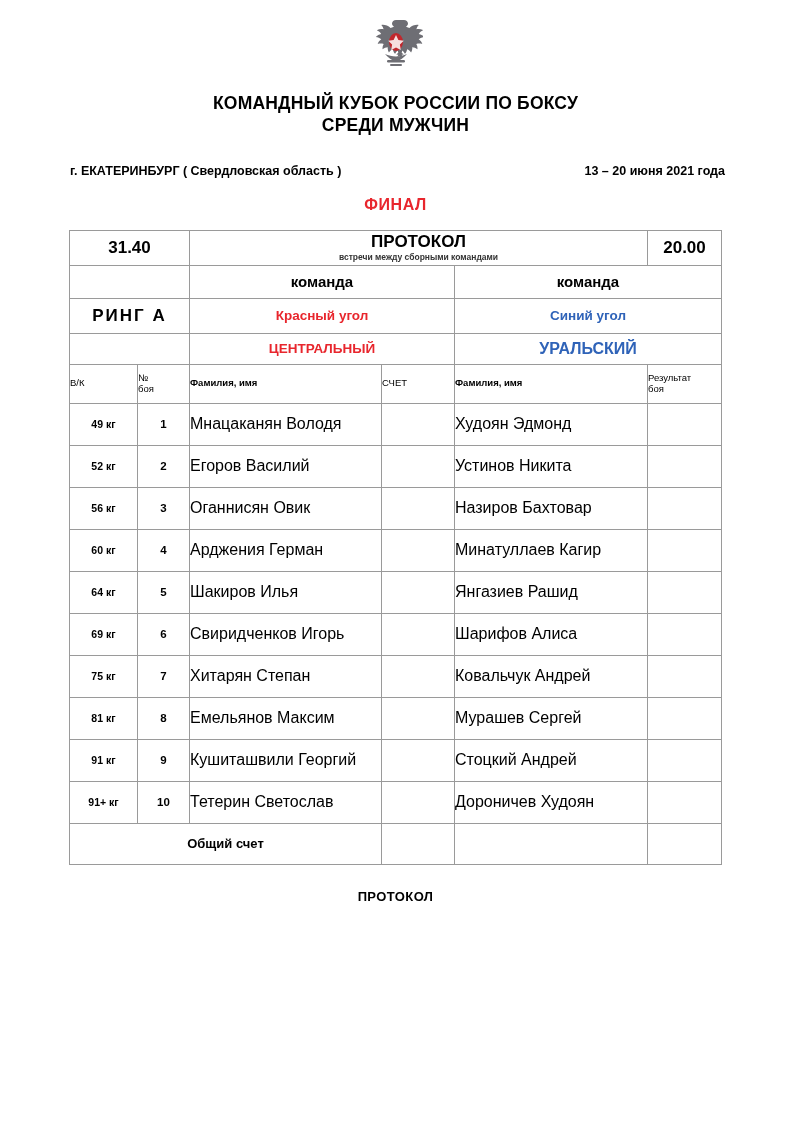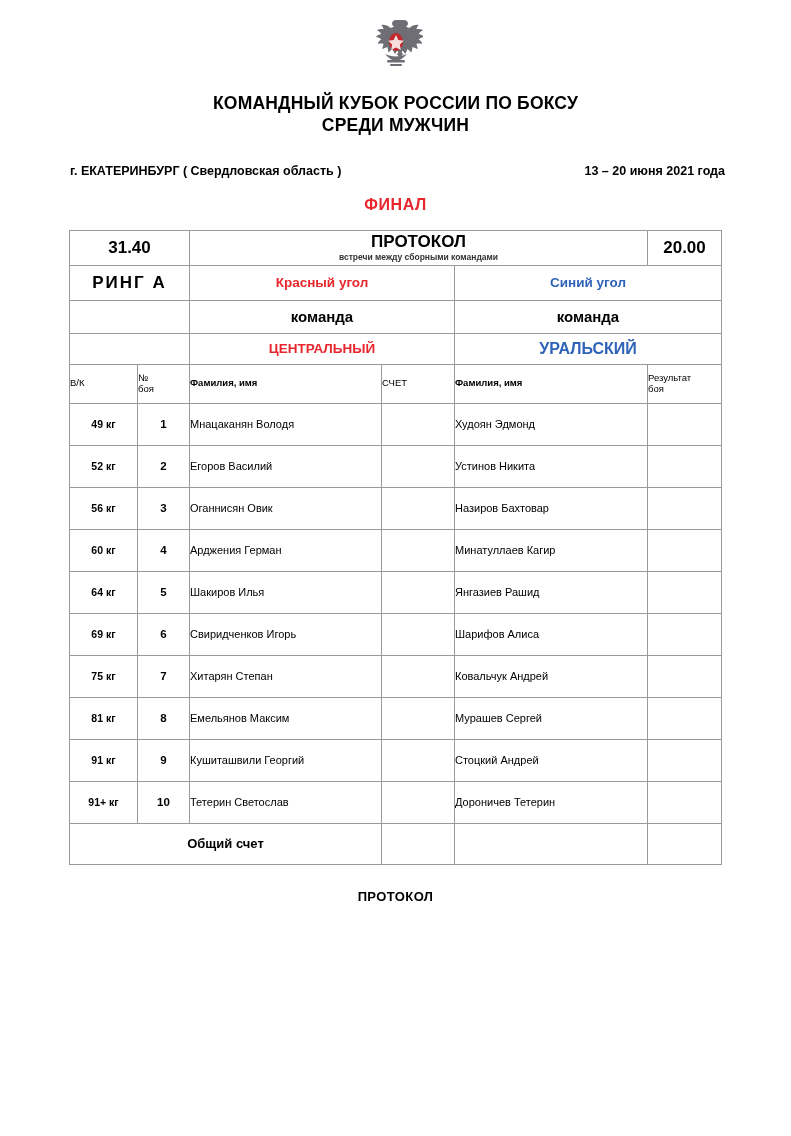--- a/index.html
+++ b/index.html
@@ -168,21 +168,21 @@
     height: 41px;
   }
   .c-num {
     text-align: center;
     font-size: 11.5px;
     font-weight: bold;
   }
   .c-fighter {
     text-align: left;
     padding-left: 10px;
-    font-size: 11px;
+    font-size: 16px;
   }
   .c-score { }
   .c-result { }
 
   .total-label {
     text-align: center;
     font-size: 13px;
     font-weight: bold;
     height: 40px;
   }
@@ -243,29 +243,29 @@
       <tr>
         <td class="r-date" colspan="2">31.40</td>
         <td class="r-protocol" colspan="3">
           <div class="big">ПРОТОКОЛ</div>
           <div class="small">встречи между сборными командами</div>
         </td>
         <td class="r-time">20.00</td>
       </tr>
 
       <tr>
+        <td colspan="2">&nbsp;</td>
+        <td class="r-team" colspan="2">команда</td>
+        <td class="r-team" colspan="2">команда</td>
+      </tr>
+
+      <tr>
         <td class="r-ring" colspan="2">РИНГ  А</td>
         <td class="corner-red" colspan="2">Красный угол</td>
         <td class="corner-blue" colspan="2">Синий угол</td>
-      </tr>
-
-      <tr>
-        <td colspan="2">&nbsp;</td>
-        <td class="r-team" colspan="2">команда</td>
-        <td class="r-team" colspan="2">команда</td>
       </tr>
 
       <tr>
         <td colspan="2">&nbsp;</td>
         <td class="team-red" colspan="2">ЦЕНТРАЛЬНЫЙ</td>
         <td class="team-blue" colspan="2">УРАЛЬСКИЙ</td>
       </tr>
 
       <tr>
         <td class="hdr">В/К</td>
@@ -352,21 +352,21 @@
         <td class="c-fighter">Кушиташвили Георгий</td>
         <td class="c-score">&nbsp;</td>
         <td class="c-fighter">Стоцкий Андрей</td>
         <td class="c-result">&nbsp;</td>
       </tr>
       <tr>
         <td class="c-weight">91+ кг</td>
         <td class="c-num">10</td>
         <td class="c-fighter">Тетерин Светослав</td>
         <td class="c-score">&nbsp;</td>
-        <td class="c-fighter">Дороничев Тетерин</td>
+        <td class="c-fighter">Дороничев Худоян</td>
         <td class="c-result">&nbsp;</td>
       </tr>
 
       <tr>
         <td class="total-label" colspan="3">Общий счет</td>
         <td>&nbsp;</td>
         <td>&nbsp;</td>
         <td>&nbsp;</td>
       </tr>
     </tbody>

